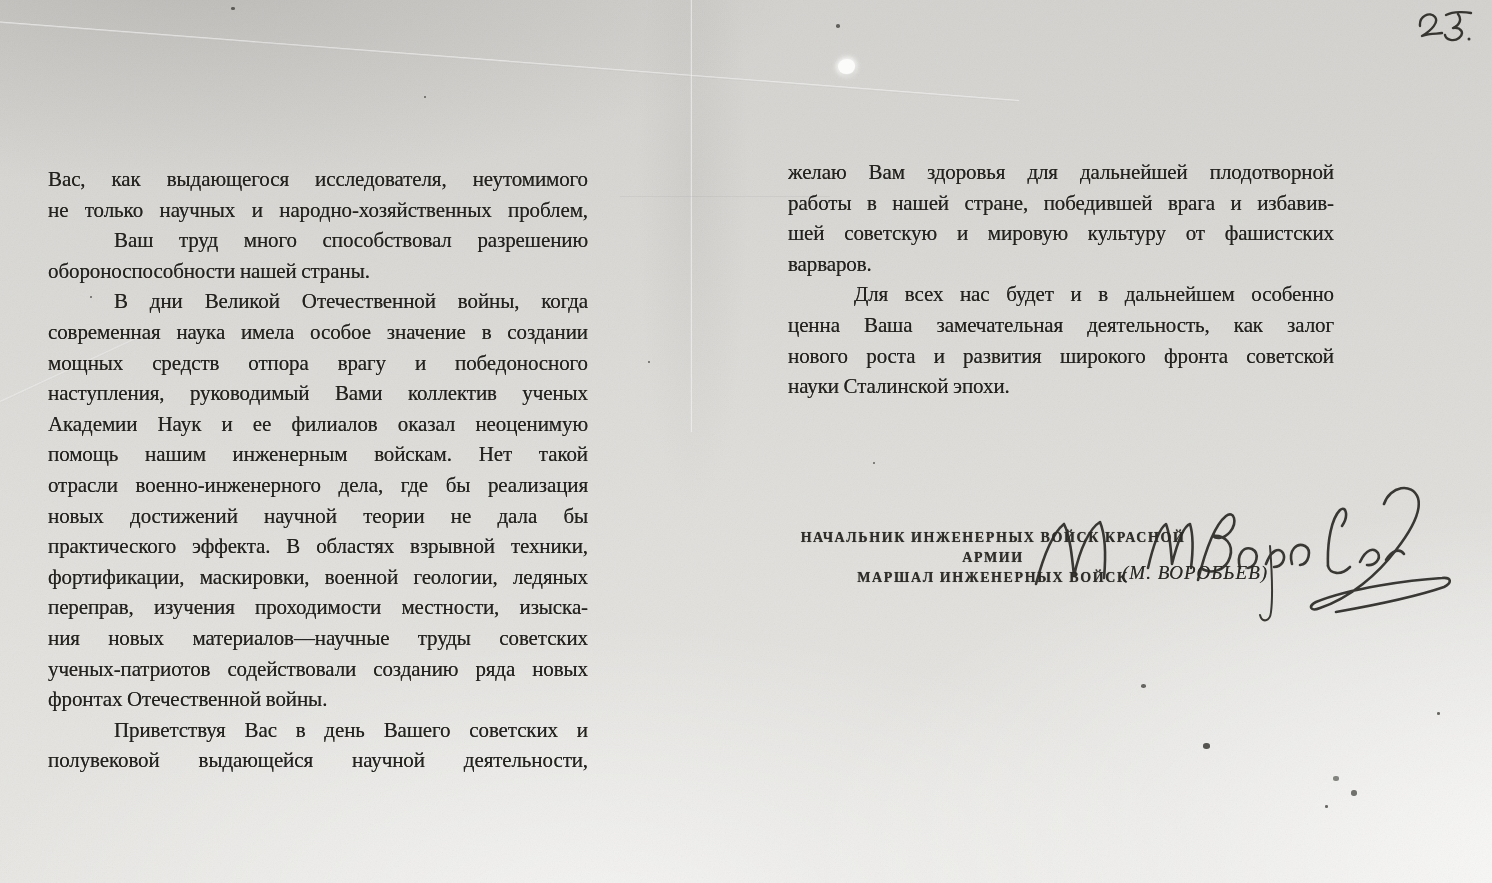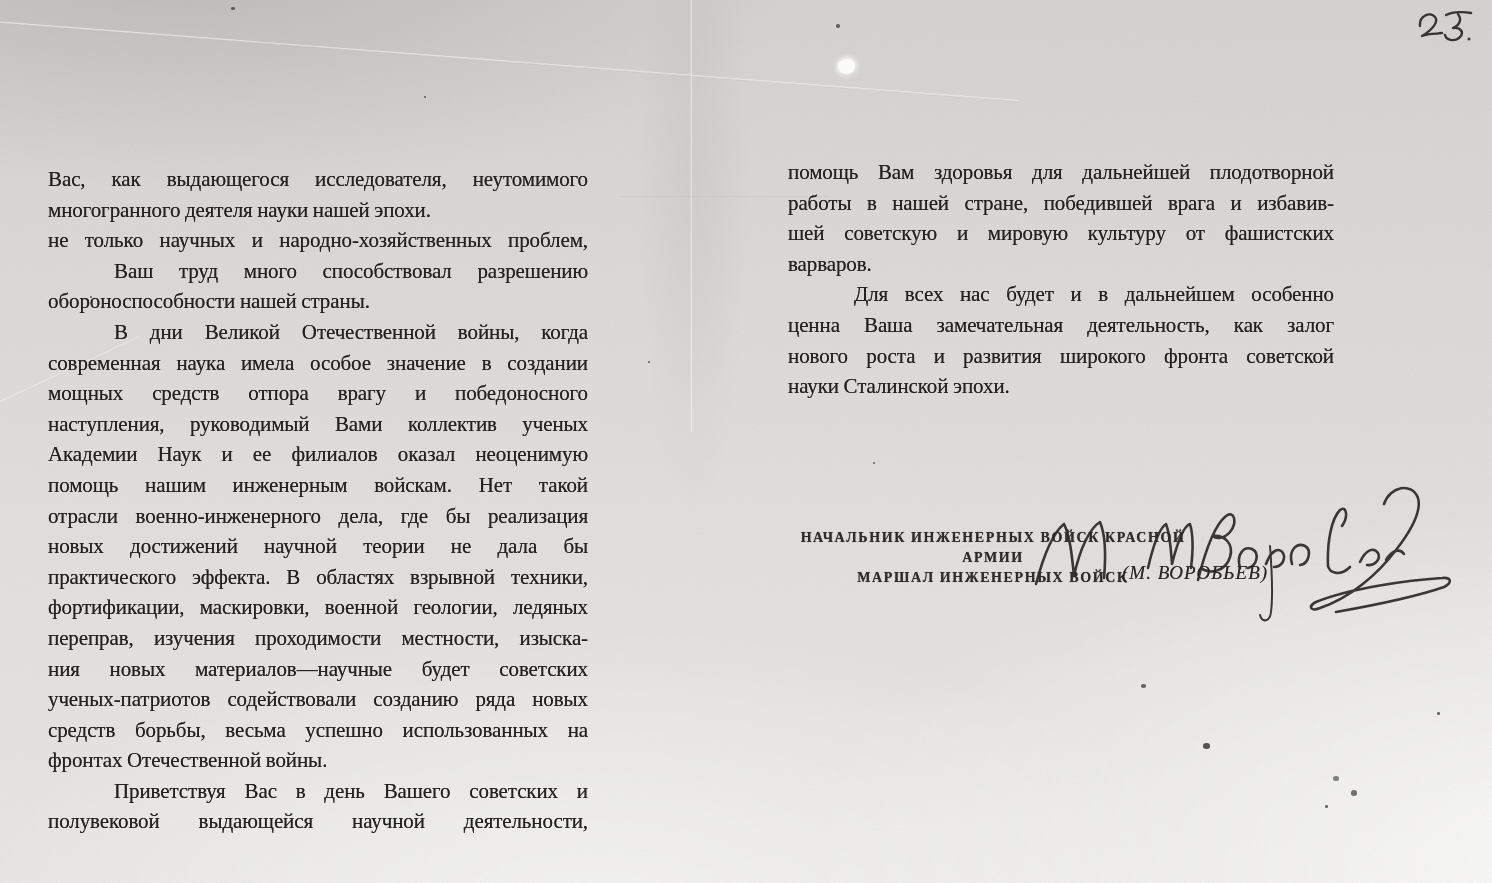--- a/index.html
+++ b/index.html
@@ -96,45 +96,43 @@
     <g stroke="#26251f" stroke-width="2.4" fill="none" stroke-linecap="round" stroke-linejoin="round" opacity="0.9">
       <path d="M12,24 C11,14 22,9 27,15 C31,20 24,28 14,34 C22,31 30,32 34,31"></path>
       <path d="M38,13 C46,9 58,10 63,11"></path>
       <path d="M50,12 C54,17 52,23 45,26 C53,25 57,31 51,36 C46,40 38,38 37,33"></path>
       <circle cx="61" cy="37" r="1.5" fill="#26251f" stroke="none"></circle>
     </g>
   </svg>
 
   <div class="col col-left">
     <div class="ln">Вас, как выдающегося исследователя, неутомимого</div>
-    <div class="ln end">многогранного деятеля науки нашей эпохи.</div>
     <div class="ln">не только научных и народно-хозяйственных проблем,</div>
     <div class="ln ind">Ваш труд много способствовал разрешению</div>
     <div class="ln end">обороноспособности нашей страны.</div>
     <div class="ln ind">В дни Великой Отечественной войны, когда</div>
     <div class="ln">современная наука имела особое значение в создании</div>
     <div class="ln">мощных средств отпора врагу и победоносного</div>
     <div class="ln">наступления, руководимый Вами коллектив ученых</div>
     <div class="ln">Академии Наук и ее филиалов оказал неоценимую</div>
     <div class="ln">помощь нашим инженерным войскам. Нет такой</div>
     <div class="ln">отрасли военно-инженерного дела, где бы реализация</div>
     <div class="ln">новых достижений научной теории не дала бы</div>
     <div class="ln">практического эффекта. В областях взрывной техники,</div>
     <div class="ln">фортификации, маскировки, военной геологии, ледяных</div>
     <div class="ln">переправ, изучения проходимости местности, изыска-</div>
-    <div class="ln">ния новых материалов—научные будет советских</div>
+    <div class="ln">ния новых материалов—научные труды советских</div>
     <div class="ln">ученых-патриотов содействовали созданию ряда новых</div>
-    <div class="ln">средств борьбы, весьма успешно использованных на</div>
     <div class="ln end">фронтах Отечественной войны.</div>
     <div class="ln ind">Приветствуя Вас в день Вашего советских и</div>
     <div class="ln">полувековой выдающейся научной деятельности,</div>
   </div>
 
   <div class="col col-right">
-    <div class="ln">помощь Вам здоровья для дальнейшей плодотворной</div>
+    <div class="ln">желаю Вам здоровья для дальнейшей плодотворной</div>
     <div class="ln">работы в нашей стране, победившей врага и избавив-</div>
     <div class="ln">шей советскую и мировую культуру от фашистских</div>
     <div class="ln end">варваров.</div>
     <div class="ln ind">Для всех нас будет и в дальнейшем особенно</div>
     <div class="ln">ценна Ваша замечательная деятельность, как залог</div>
     <div class="ln">нового роста и развития широкого фронта советской</div>
     <div class="ln end">науки Сталинской эпохи.</div>
   </div>
 
   <div class="sig-titles">

